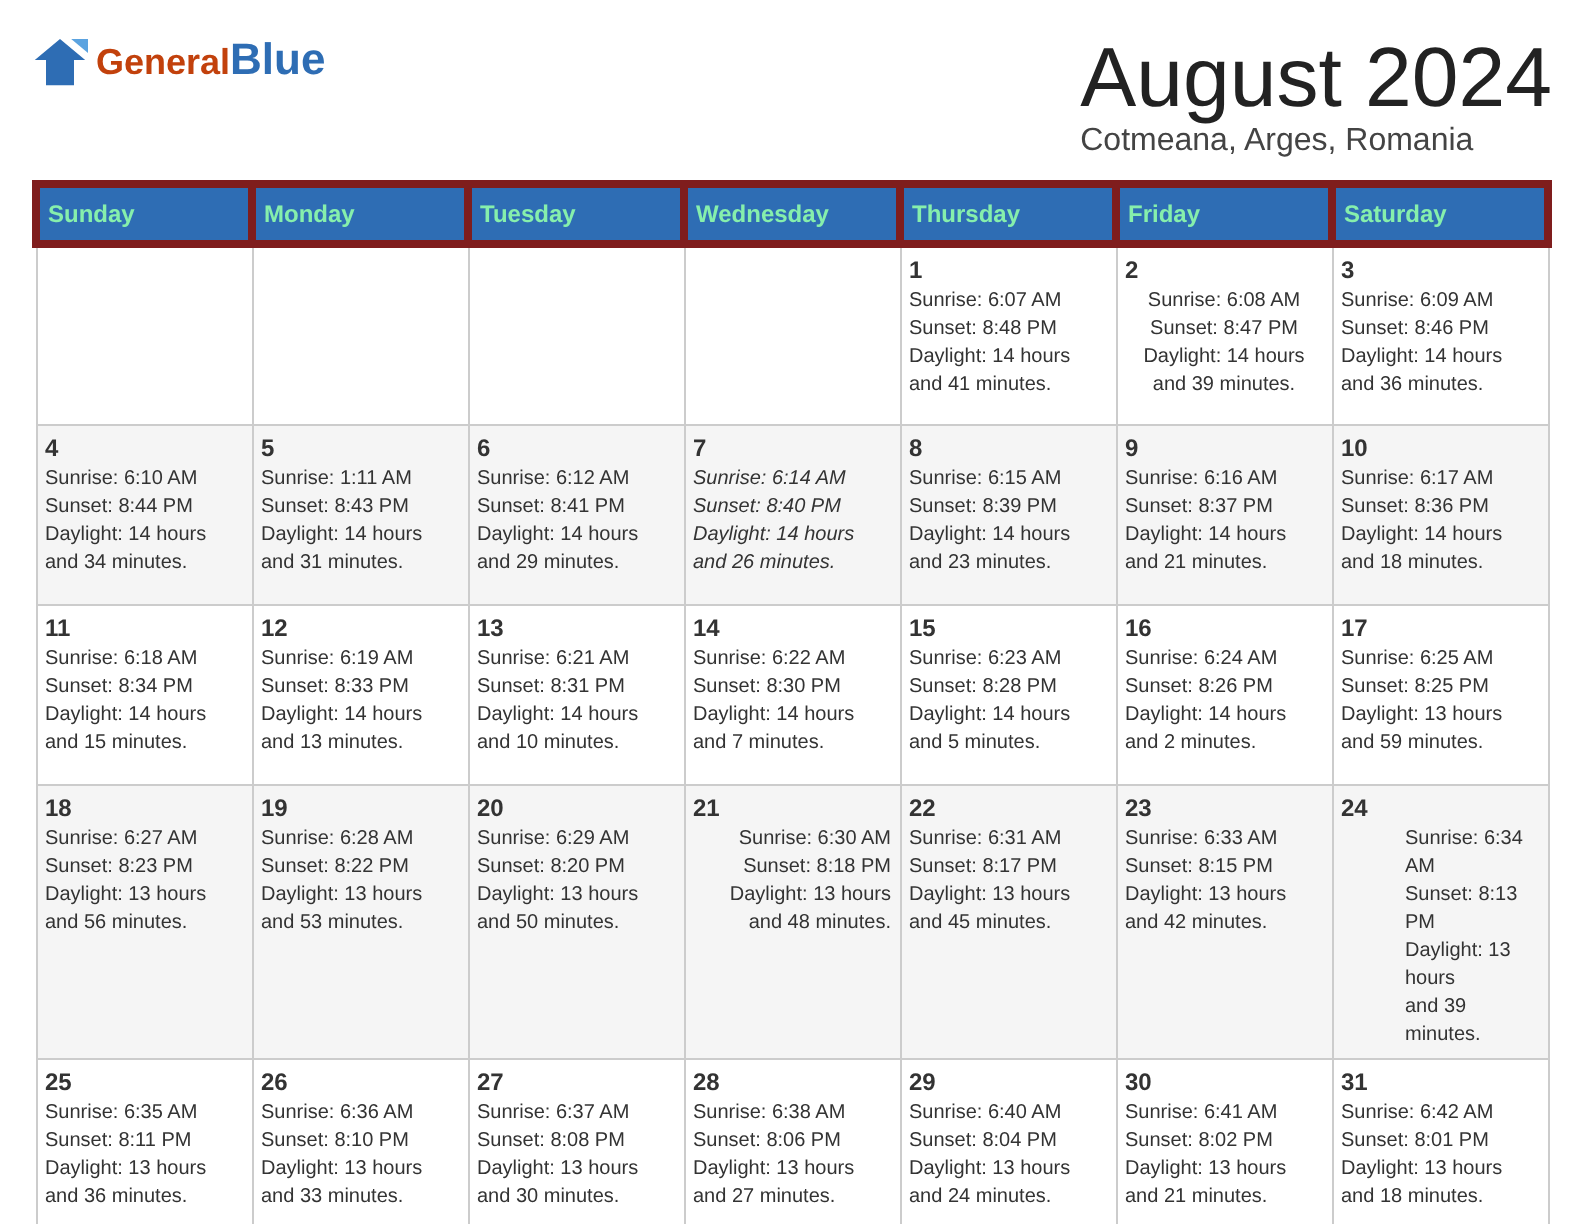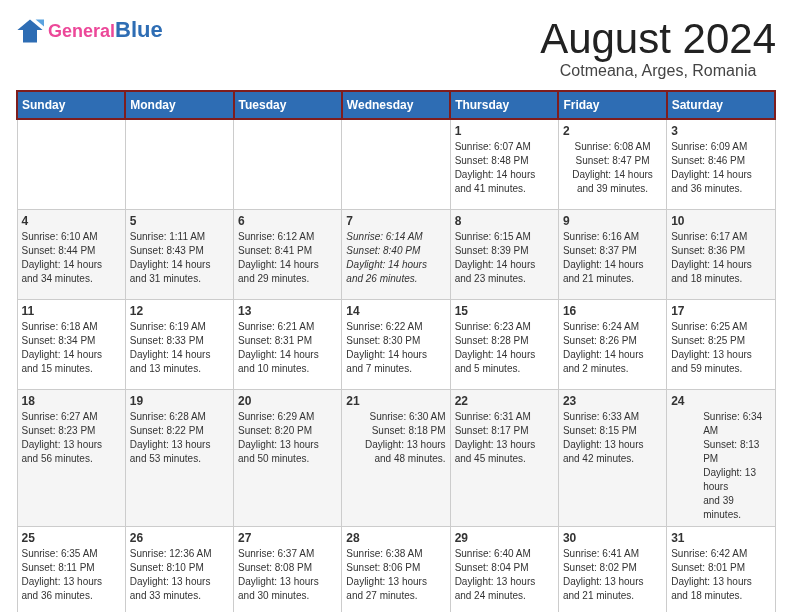--- a/index.html
+++ b/index.html
@@ -17,57 +17,57 @@
       margin-bottom: 10px;
     }
     .logo {
       display: flex;
       align-items: center;
       gap: 4px;
     }
     .logo-text-general {
       font-size: 18px;
       font-weight: bold;
-      color: #ec4899;
+      color: #c2410c;
     }
     .logo-text-blue {
       font-size: 22px;
       font-weight: bold;
       color: #2e6db4;
     }
     .logo-icon {
       width: 28px;
       height: 28px;
     }
     .title-area {
-      text-align: center;
+      text-align: left;
     }
     .main-title {
       font-size: 42px;
       font-weight: normal;
       color: #222;
       line-height: 1.1;
     }
     .subtitle {
       font-size: 16px;
       color: #444;
     }
     table {
       width: 100%;
       border-collapse: collapse;
       table-layout: fixed;
     }
     th {
       background-color: #2e6db4;
-      color: #ffffff;
+      color: #86efac;
       font-size: 12px;
       font-weight: bold;
       padding: 6px 4px;
       text-align: left;
-      border: 2px solid #7f1d1d;
+      border: 4px solid #7f1d1d;
     }
     td {
       vertical-align: top;
       border: 1px solid #ccc;
       padding: 4px;
       font-size: 10.5px;
       color: #333;
       background: #fff;
       height: 90px;
     }
@@ -306,21 +306,21 @@
       <tr>
         <td>
           <span class="day-number">25</span>
           <div class="day-info" style="white-space: pre-line;">Sunrise: 6:35 AM
 Sunset: 8:11 PM
 Daylight: 13 hours
 and 36 minutes.</div>
         </td>
         <td>
           <span class="day-number">26</span>
-          <div class="day-info" style="white-space: pre-line;">Sunrise: 12:36 AM
+          <div class="day-info" style="white-space: pre-line;">Sunrise: 6:36 AM
 Sunset: 8:10 PM
 Daylight: 13 hours
 and 33 minutes.</div>
         </td>
         <td>
           <span class="day-number">27</span>
           <div class="day-info" style="white-space: pre-line;">Sunrise: 6:37 AM
 Sunset: 8:08 PM
 Daylight: 13 hours
 and 30 minutes.</div>

